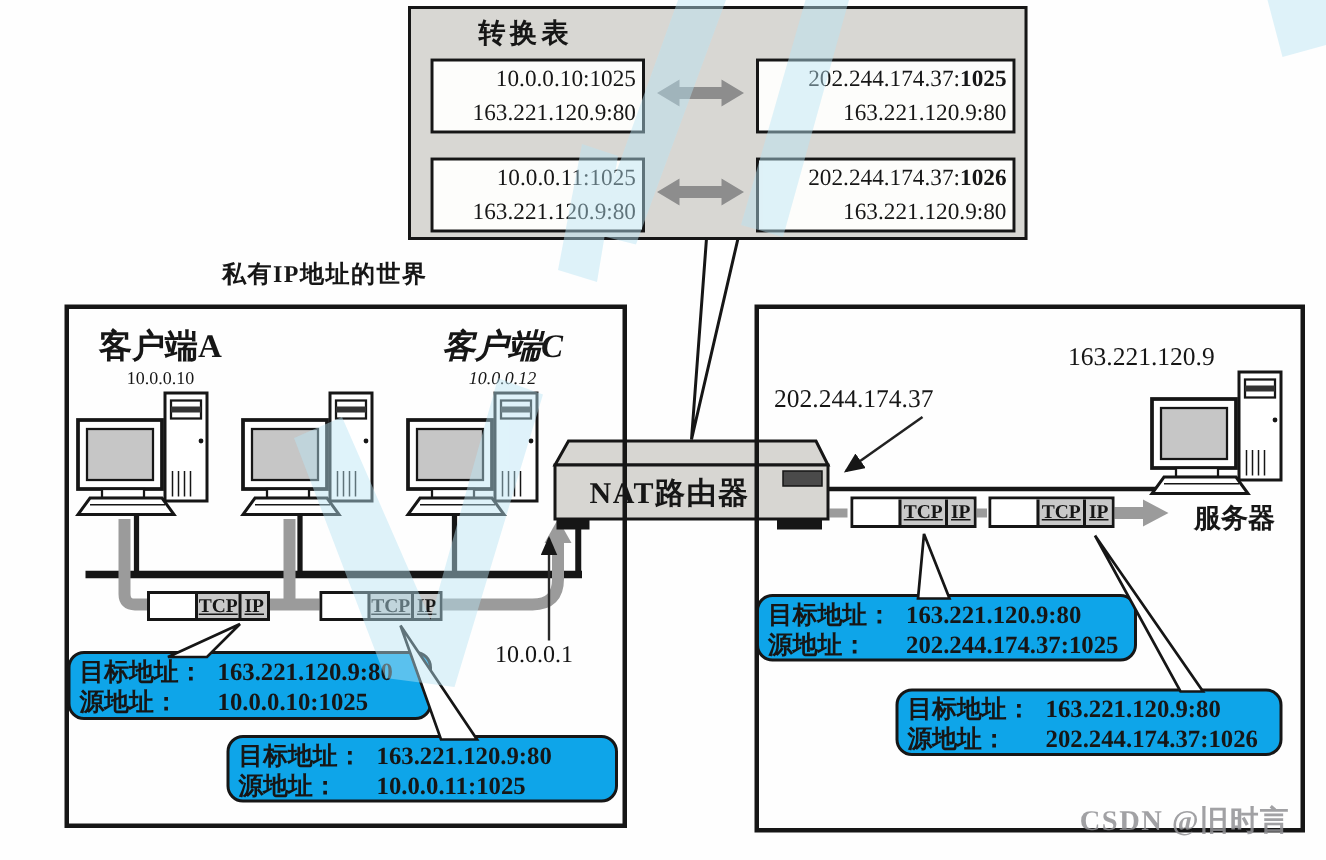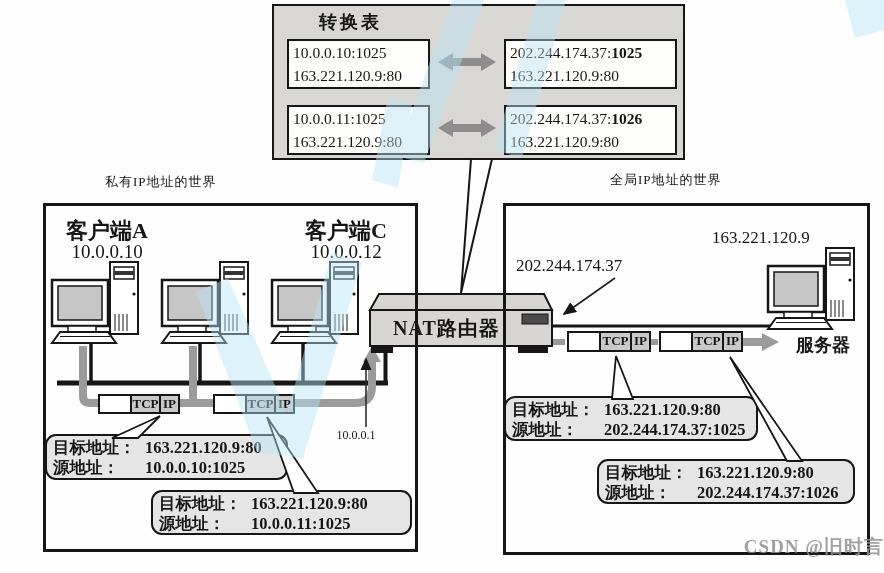--- a/index.html
+++ b/index.html
@@ -3,62 +3,62 @@
 <meta charset="utf-8">
 <style>
   * { margin:0; padding:0; box-sizing:border-box; }
   body { background:#ffffff; font-family:"Liberation Serif","DejaVu Serif",serif; color:#161616; }
   .stage { position:relative; width:884px; height:573px; background:#fefefe; overflow:hidden; }
   svg.under { position:absolute; left:0; top:0; z-index:1; }
   svg.over  { position:absolute; left:0; top:0; z-index:3; pointer-events:none; }
   .abs { position:absolute; z-index:2; }
 
   
-  .xlat-table { left:272px; top:4px; width:413px; height:156px; background:#d8d7d3; border:2px solid #161616; }
+  .xlat-table { left:272px; top:4px; width:413px; height:156px; background:#d8d7d3; border:2px solid #161616;text-align:right; }
   .xlat-title { position:absolute; left:45px; top:4px; font-size:18px; font-weight:bold; letter-spacing:3px; }
   .xlat-cell { position:absolute; background:#fdfdfb; border:2px solid #161616; padding:0 4px;
                font-size:15.5px; line-height:23px; white-space:nowrap; }
   .xlat-cell .port { font-weight:bold; }
   .cell-p1 { left:13px;  top:33px; width:143px; height:50px; }
   .cell-g1 { left:230px; top:33px; width:173px; height:50px; }
   .cell-p2 { left:13px;  top:99px; width:143px; height:50px; }
   .cell-g2 { left:230px; top:99px; width:173px; height:50px; }
 
   
   .world-box { border:3px solid #161616; background:transparent; }
   .box-private { left:43px;  top:203px; width:375px; height:349px; }
   .box-global  { left:503px; top:203px; width:367px; height:352px; }
-  .world-label { font-size:13px; font-weight:normal; text-align:left; letter-spacing:1px; }
+  .world-label { font-size:16px; font-weight:bold; text-align:right; letter-spacing:1px; }
 
   
   .client { text-align:center; }
   .client-name { font-size:22px; font-weight:bold; line-height:22px; }
-  .client-ip   { font-size:19px; line-height:20px; }
+  .client-ip   { font-size:12px; line-height:20px; }
   .plain-ip { font-size:17px; white-space:nowrap; }
   .srv-label { font-size:18px; font-weight:bold; }
 
   .nat-label { left:393px; top:315px; width:136px; text-align:left;
                font-size:20px; font-weight:bold; letter-spacing:1px; }
 
   
   .packet { display:flex; background:#ffffff; border:2px solid #161616; }
   .packet span { display:block; font-size:13px; font-weight:bold; line-height:16px; text-align:center; }
   .p-blank { flex:1 1 auto; background:#ffffff; }
-  .p-tcp, .p-ip { background:#c9c9c9; border-left:2px solid #161616; }
+  .p-tcp, .p-ip { background:#c9c9c9; border-left:2px solid #161616;text-decoration:underline; }
   .pk-left  { width:82px; height:20px; }
   .pk-right { width:84px; height:21px; }
   .pk-left  .p-tcp { width:29px; } .pk-left  .p-ip { width:19px; }
   .pk-right .p-tcp { width:31px; } .pk-right .p-ip { width:19px; }
 
   
-  .callout { background:#e5e5e5; border:2px solid #161616; border-radius:11px; padding:2px 6px; white-space:nowrap; }
+  .callout { background:#0ea5e9; border:2px solid #161616; border-radius:11px; padding:2px 6px; white-space:nowrap; }
   .co-line { display:flex; font-size:16.5px; font-weight:bold; line-height:20px; }
   .co-label { width:92px; flex:0 0 auto; }
 
-  .csdn { left:708px; top:534px; width:176px; z-index:4; font-size:19px; font-weight:bold;
+  .csdn { left:684px; top:534px; width:176px; z-index:4; font-size:19px; font-weight:bold;
           color:rgba(145,145,148,0.85); letter-spacing:1px; text-align:right; }
 </style>
 </head>
 <body>
 
 <div class="stage">
 
   <svg class="under" width="884" height="573" viewBox="0 0 884 573">
     <defs>
       <marker id="arrBlack" markerWidth="9" markerHeight="9" refX="7" refY="3.5" orient="auto">
@@ -132,34 +132,33 @@
     <div class="xlat-cell cell-g2">
       <div><span>202.244.174.37:</span><span class="port">1026</span></div>
       <div>163.221.120.9:80</div>
     </div>
   </div>
 
   <div class="abs world-box box-private"></div>
   <div class="abs world-box box-global"></div>
 
   <div class="abs world-label" style="left:105px; top:173px; width:180px;">私有IP地址的世界</div>
-  <div class="abs world-label" style="left:610px; top:171px; width:180px;">全局IP地址的世界</div>
 
   <div class="abs client" style="left:52px; top:220px; width:110px;">
     <div class="client-name">客户端A</div>
     <div class="client-ip">10.0.0.10</div>
   </div>
-  <div class="abs client" style="left:291px; top:220px; width:110px;">
+  <div class="abs client" style="left:280px; top:220px; width:110px;font-style:italic;">
     <div class="client-name">客户端C</div>
     <div class="client-ip">10.0.0.12</div>
   </div>
 
   <div class="abs nat-label">NAT路由器</div>
 
-  <div class="abs plain-ip" style="left:310px; top:428px; width:92px; text-align:center; font-size:12px;">10.0.0.1</div>
+  <div class="abs plain-ip" style="left:310px; top:428px; width:92px; text-align:center; font-size:16px;">10.0.0.1</div>
   <div class="abs plain-ip" style="left:516px; top:256px; width:135px;">202.244.174.37</div>
   <div class="abs plain-ip" style="left:712px; top:228px; width:125px;">163.221.120.9</div>
   <div class="abs srv-label" style="left:788px; top:333px; width:70px;text-align:center;">服务器</div>
 
   <div class="abs packet pk-left" style="left:98px; top:394px;">
     <span class="p-blank"></span>
       <span class="p-tcp">TCP</span>
       <span class="p-ip">IP</span>
   </div>
   <div class="abs packet pk-left" style="left:213px; top:394px;">

